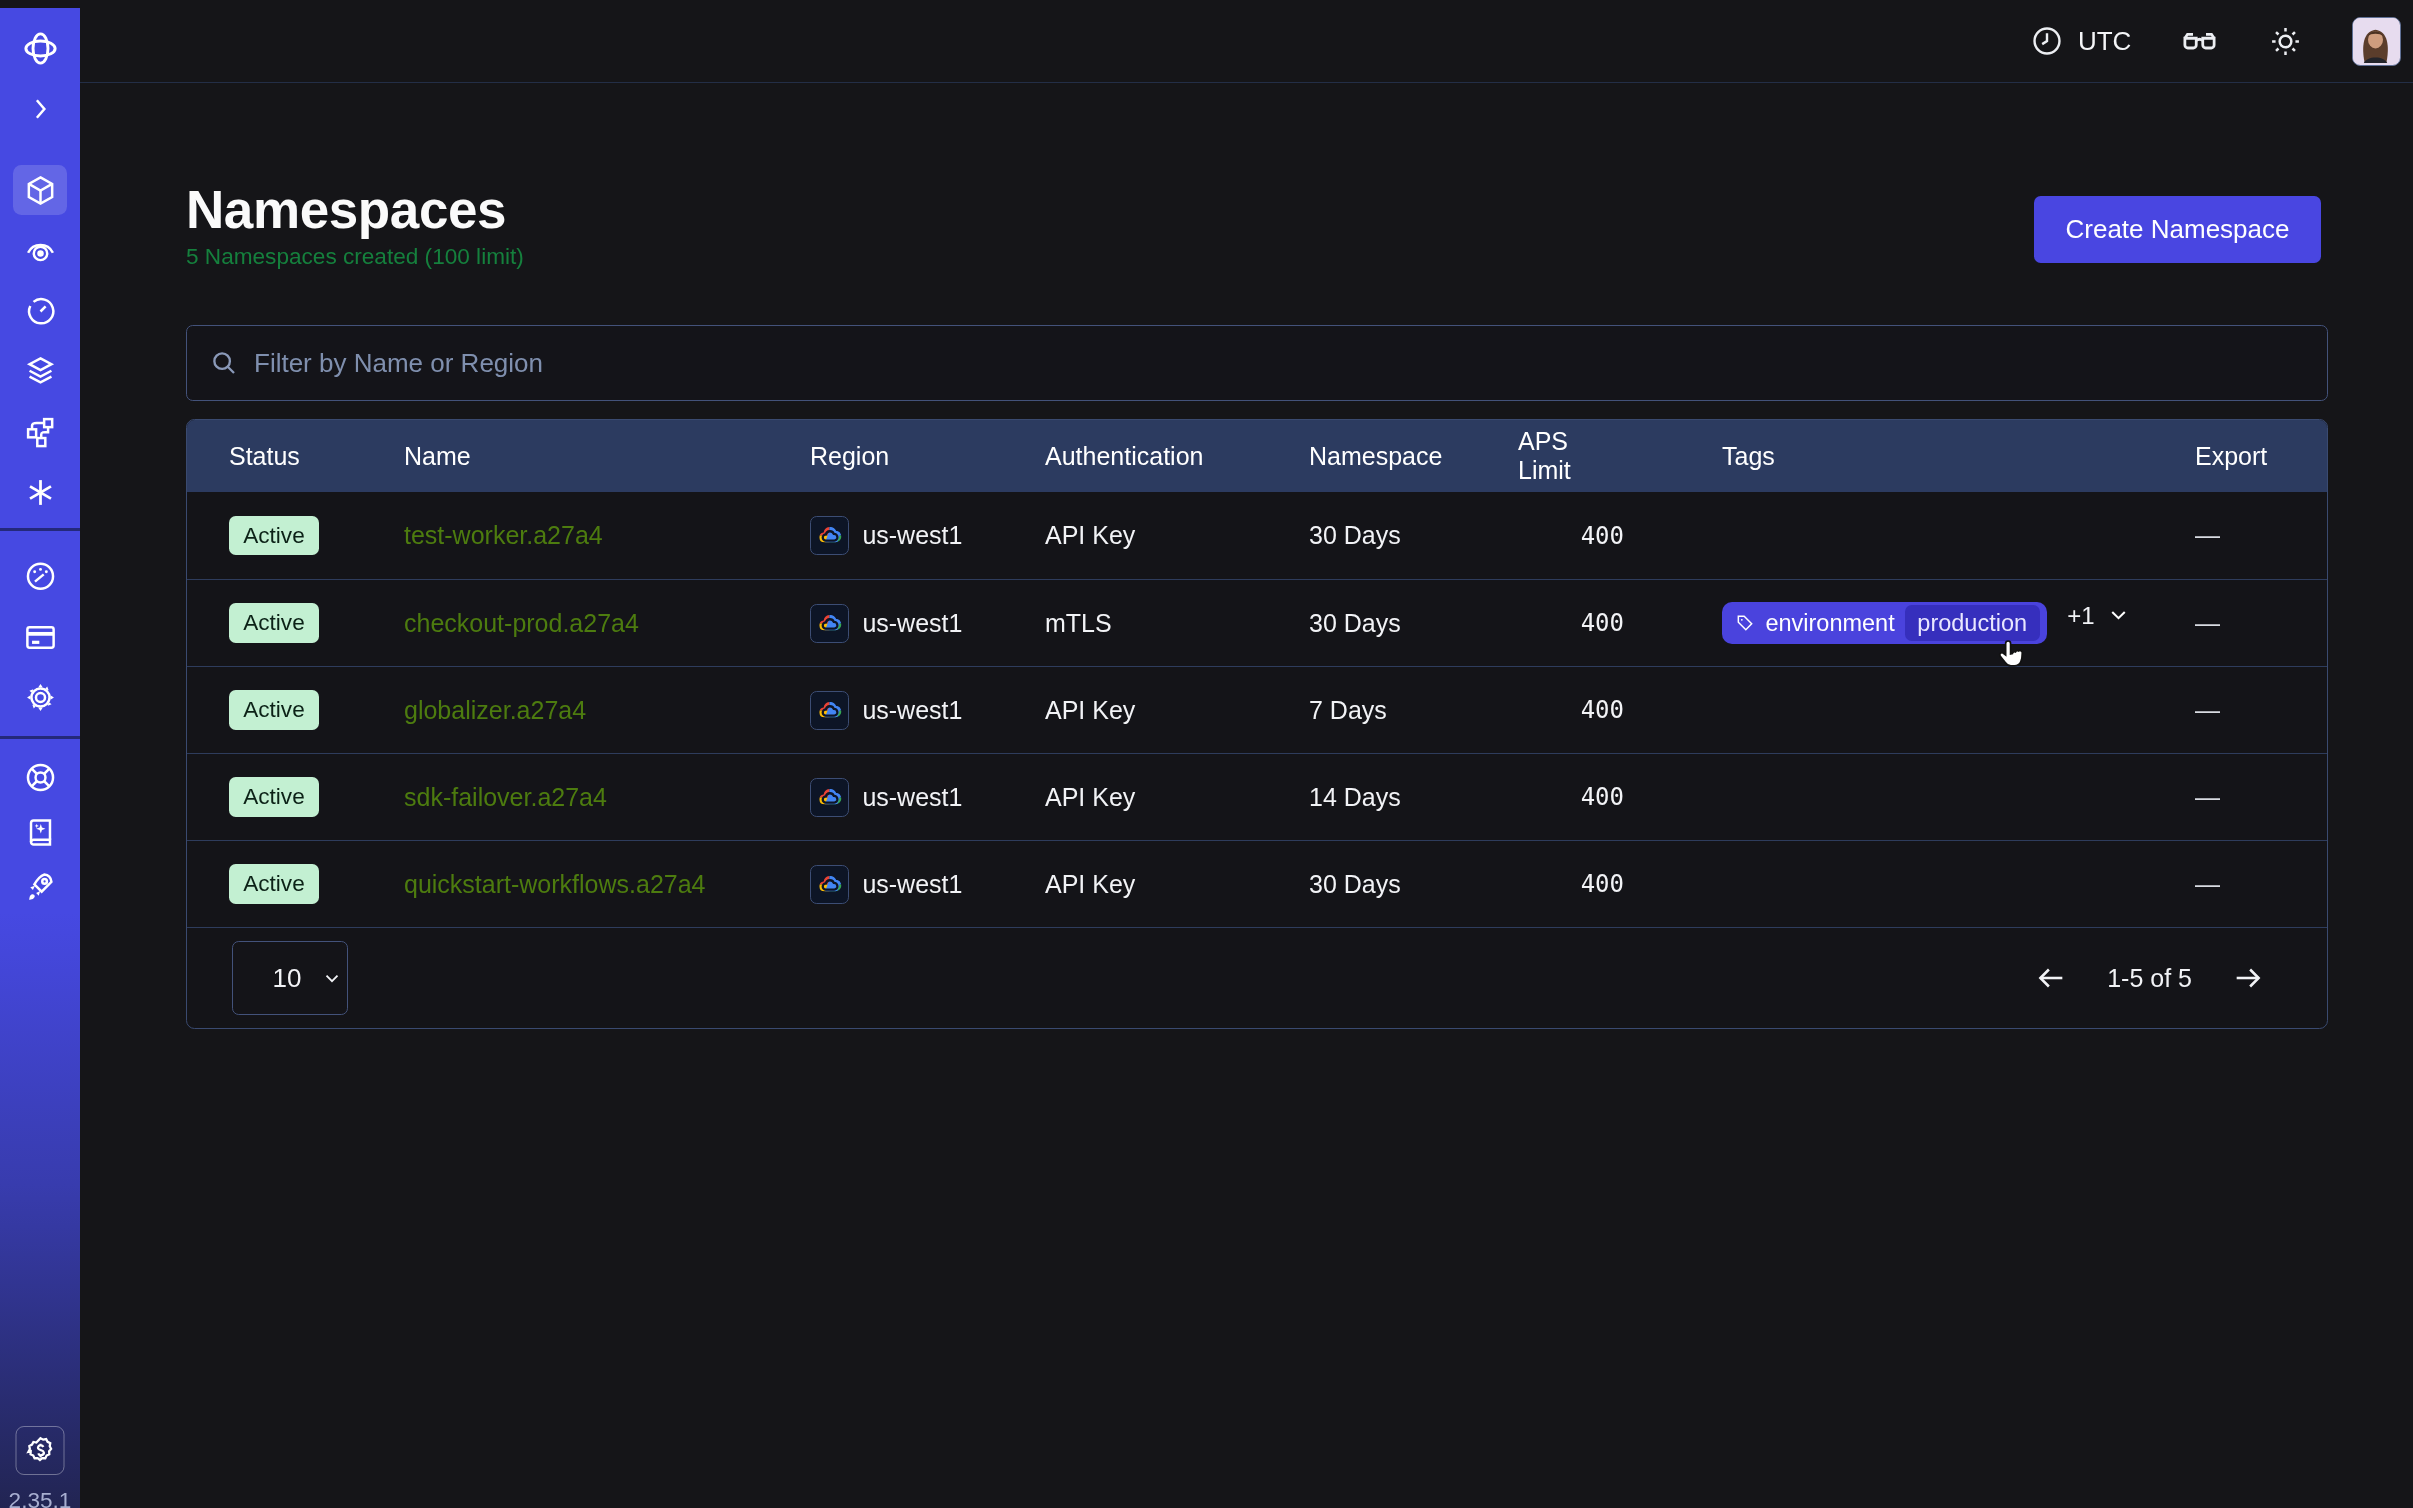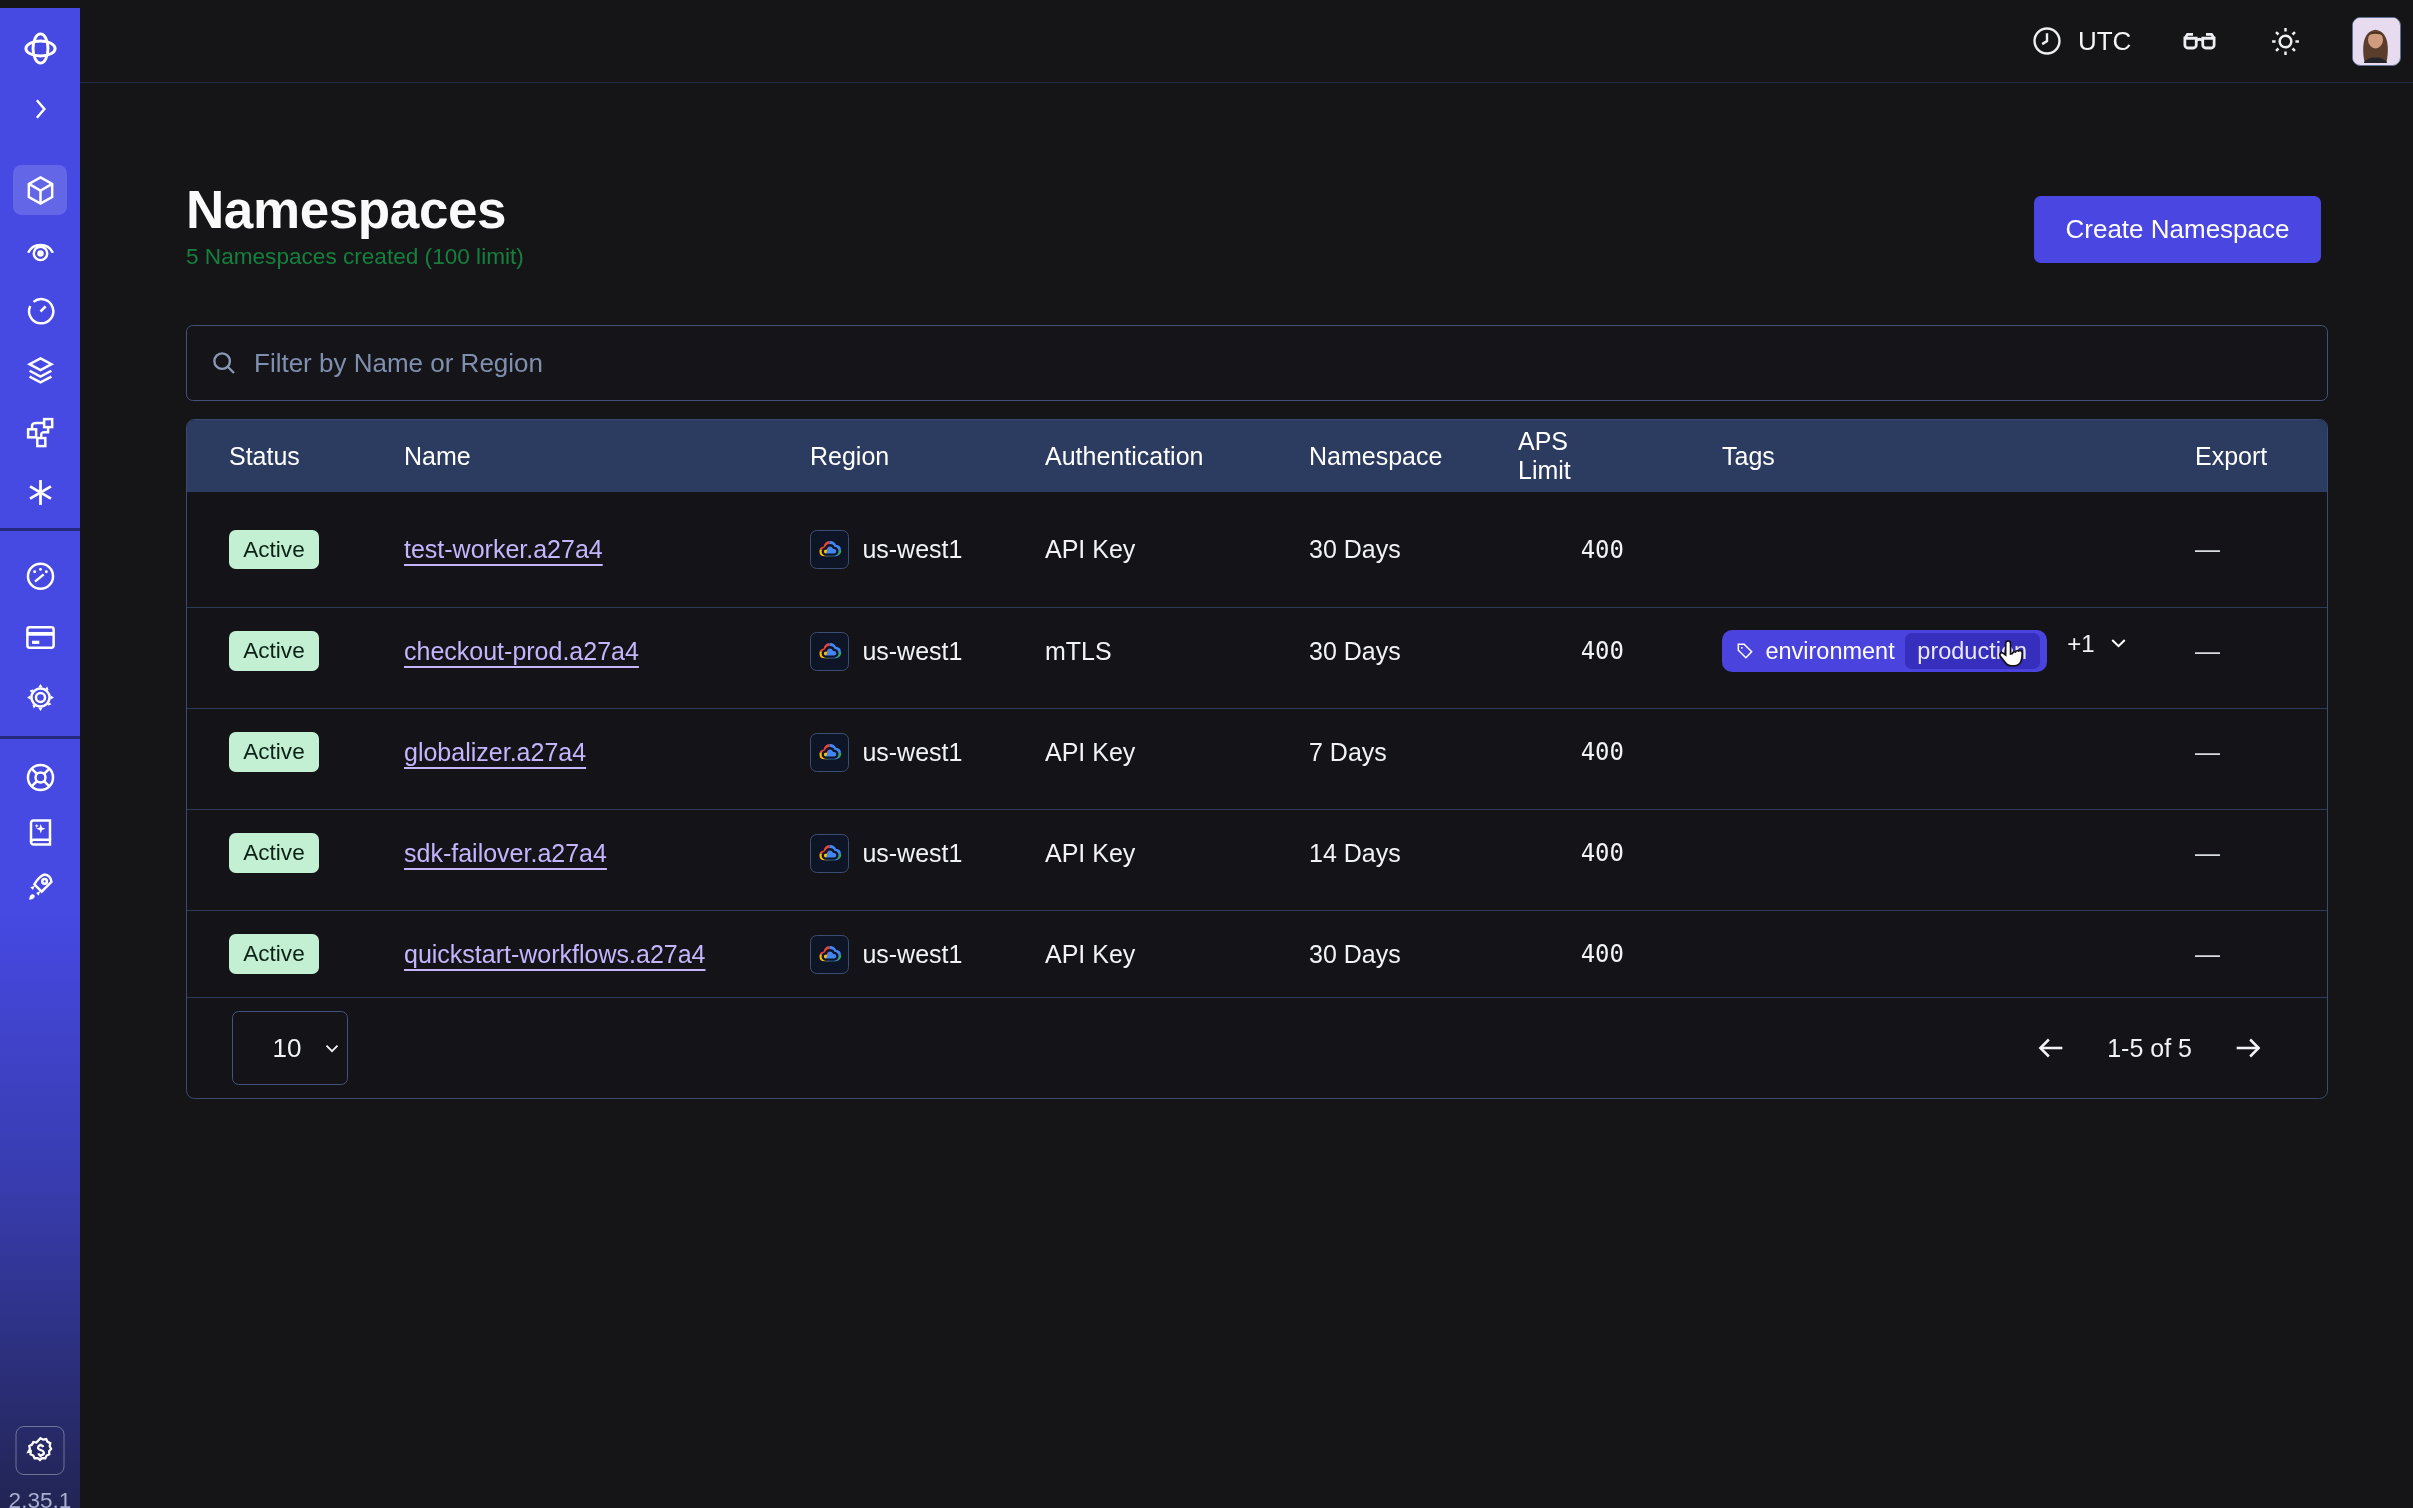--- a/index.html
+++ b/index.html
@@ -40,27 +40,27 @@
     display:flex; align-items:center; gap:15px; padding:0 22px; background:#141419; }
   .filter input { flex:1; background:transparent; border:none; outline:none; color:#dfe3ec;
     font-size:26px; font-family:"Liberation Sans",sans-serif; }
   .filter input::placeholder { color:#7f8fae; }
 
   
   .table { position:absolute; left:106px; top:334px; width:2142px; border:1.7px solid #3a4a70; border-radius:8.4px; overflow:hidden; background:#141418; }
   .trow { display:grid; grid-template-columns:159px 390px 219px 248px 193px 106px 539px 118px 1fr;
     align-items:center; padding-left:42px;gap:16px; }
   .thead { height:72px; background:#2c3b60; font-size:25px; font-weight:500; color:#ffffff; }
-  .tbody .trow { height:87px; font-size:25px;margin-top:14px; }
+  .tbody .trow { height:87px; font-size:25px; }
   .tbody .trow + .trow { border-top:1.7px solid #2e3c5c; }
   .cell-aps { justify-self:end; font-family:"DejaVu Sans Mono", monospace; font-size:24px; }
   .th-aps { justify-self:end; }
   .cell-tags, .th-tags { padding-left:82px; }
   .badge { display:inline-flex; align-items:center; padding:6.7px 14.2px; border-radius:6.7px; background:#c3f0d2; color:#0c2217; font-size:22.6px; font-weight:500; }
-  .name-link { color:#c4b5fd; text-decoration:underline; text-underline-offset:5.9px; text-decoration-thickness:1.7px; cursor:pointer; }
+  .name-link { color:#4d7c0f; text-underline-offset:5.9px; text-decoration-thickness:1.7px; cursor:pointer; }
   .region-cell { display:flex; align-items:center; gap:13.4px; }
   .gcp-box { width:39px; height:39px; border:1.7px solid #3c4d74; border-radius:6.7px; background:#0d1526; display:flex; align-items:center; justify-content:center; }
   .tags-wrap { display:flex; align-items:flex-start; }
   .tag-pill { display:inline-flex; align-items:center; gap:10px; height:42px; padding:0 7.5px 0 13.4px; border-radius:10px; background:#4a43dd; font-size:23.5px; color:#fff; cursor:pointer; }
   .tag-inner { background:#362fbd; border-radius:6.7px; padding:4.2px 12.6px; color:#e9e7ff; font-size:23.5px; }
   .tag-more { margin-left:20px; font-size:24px; color:#f2f3f6; }
   .tag-chevron { margin-left:11.7px; display:flex; cursor:pointer; }
   .dash { color:#d9dce2; }
   .kebab { margin-left:37px; width:34px; height:47px; display:flex; align-items:center; justify-content:center; cursor:pointer; background:none; border:none; }
 

